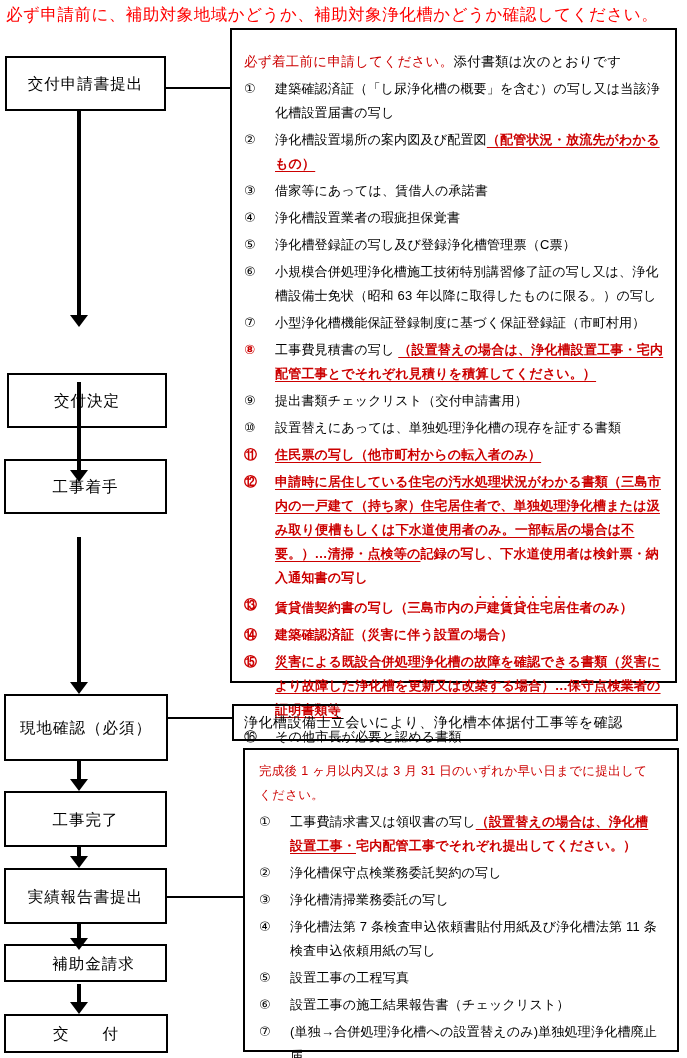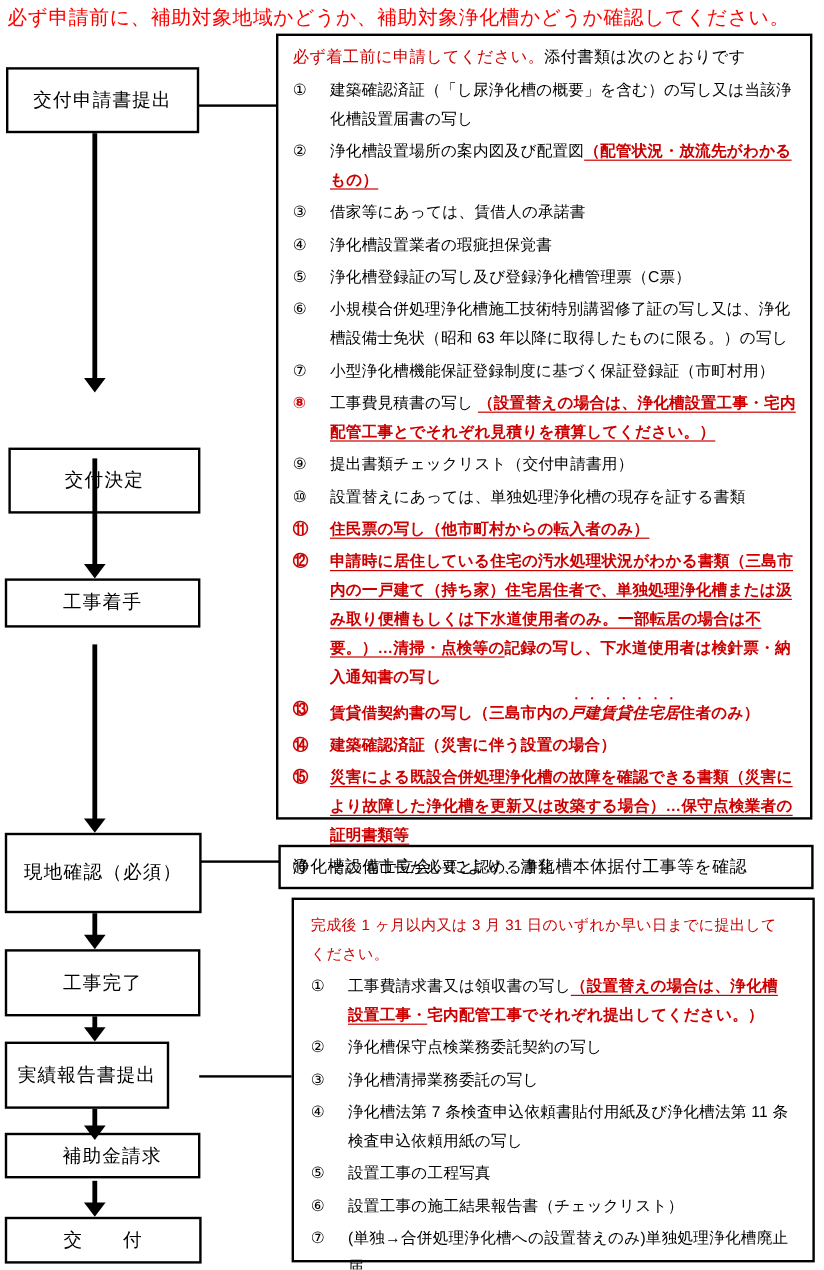--- a/index.html
+++ b/index.html
@@ -36,21 +36,21 @@
   .ahead{
     left:70px;width:0;height:0;
     border-left:9px solid transparent;border-right:9px solid transparent;
     border-top:12px solid #000;
   }
   
   .hline{height:2px;background:#000;}
 
   
   .doc-box{border:2px solid #000;background:#fff;}
-  .app-box{left:230px;top:28px;width:447px;height:655px;padding:6px 8px 0 12px;}
+  .app-box{left:230px;top:28px;width:447px;height:655px;padding:20px 8px 0 12px;}
   .rep-box{left:243px;top:748px;width:436px;height:304px;padding:9px 20px 0 14px;}
   .mid-box{
     left:232px;top:704px;width:446px;height:37px;
     border:2px solid #000;display:flex;align-items:center;
     padding-left:10px;font-size:14px;letter-spacing:0.5px;
   }
 
   .hdr{font-size:13.5px;line-height:24px;margin-bottom:3px;letter-spacing:0.3px;}
   .rep-hdr{font-size:12.5px;line-height:24px;margin-bottom:3px;color:var(--red);letter-spacing:0.3px;}
 
@@ -61,44 +61,44 @@
   .red{color:var(--red);}
   .numred{color:var(--red);font-weight:bold;}
   .rb{color:var(--red);font-weight:bold;}
   .rbu{
     color:var(--red);font-weight:bold;
     text-decoration:underline;text-decoration-color:var(--red);
     text-underline-offset:3px;
   }
   .bouten{
     -webkit-text-emphasis:filled dot;-webkit-text-emphasis-position:over right;
-    text-emphasis:filled dot;text-emphasis-position:over right;font-style:italic;
+    text-emphasis:filled dot;text-emphasis-position:over right;
   }
 </style>
 </head>
 <body>
 
 <div class="abs banner">必ず申請前に、補助対象地域かどうか、補助対象浄化槽かどうか確認してください。</div>
 
 <div class="abs flow-box" style="left:5px;top:56px;width:161px;height:55px;">
   <span>交付申請書提出</span>
 </div>
 <div class="abs flow-box" style="left:7px;top:327px;width:160px;height:55px;margin-top:46px;">
   <span>交付決定</span>
 </div>
-<div class="abs flow-box" style="left:4px;top:482px;width:163px;height:41px;">
+<div class="abs flow-box" style="left:4px;top:459px;width:163px;height:55px;">
   <span>工事着手</span>
 </div>
 <div class="abs flow-box" style="left:4px;top:694px;width:164px;height:67px;">
   <span>現地確認（必須）</span>
 </div>
 <div class="abs flow-box" style="left:4px;top:791px;width:163px;height:56px;">
   <span>工事完了</span>
 </div>
-<div class="abs flow-box" style="left:4px;top:868px;width:137px;height:56px;">
+<div class="abs flow-box" style="left:4px;top:868px;width:163px;height:56px;">
   <span>実績報告書提出</span>
 </div>
 <div class="abs flow-box" style="left:4px;top:944px;width:163px;height:38px;padding-left:16px;">
   <span>補助金請求</span>
 </div>
 <div class="abs flow-box" style="left:4px;top:1014px;width:164px;height:39px;">
   <span>交　　付</span>
 </div>
 
 <div class="abs vline" style="top:111px;height:205px;"></div>

